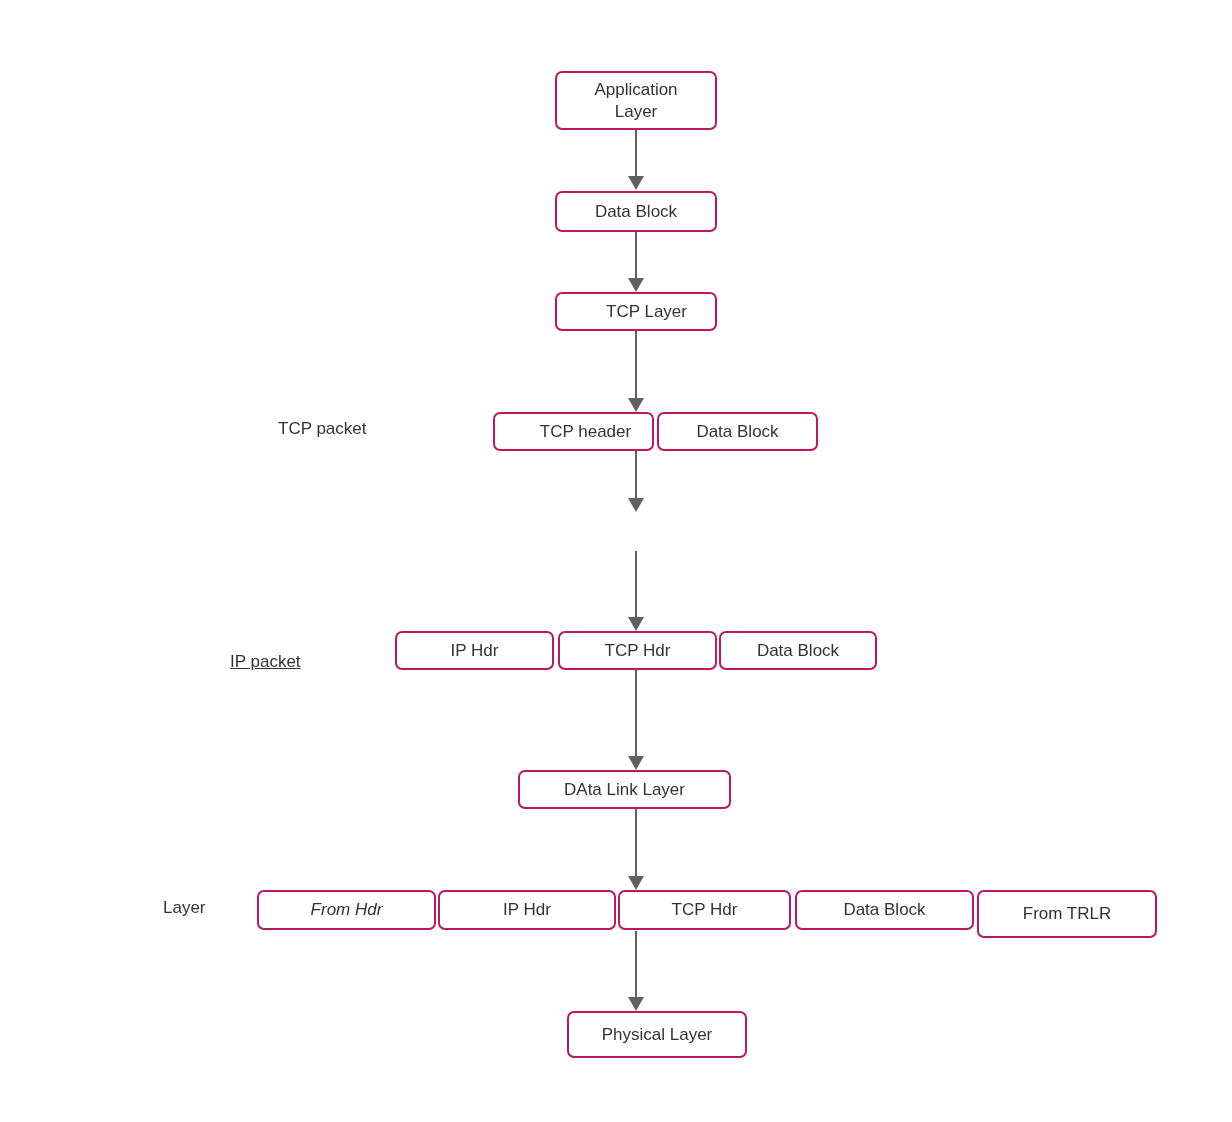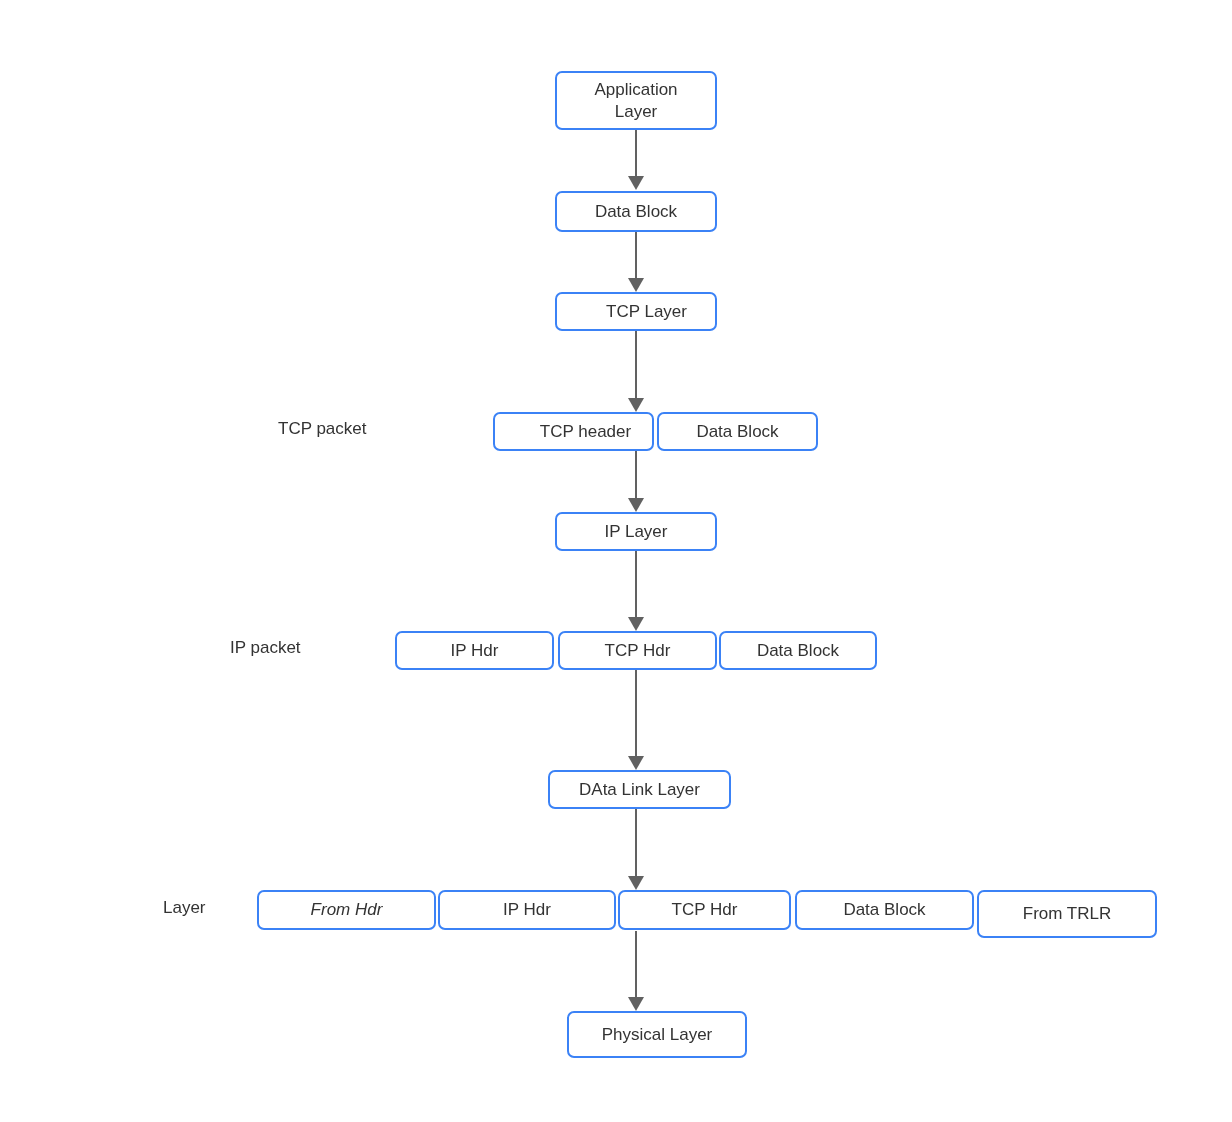--- a/index.html
+++ b/index.html
@@ -13,21 +13,21 @@
     height: 1122px;
     background: #ffffff;
     font-family: "Liberation Sans", sans-serif;
     color: #333333;
     overflow: hidden;
   }
   .node {
     position: absolute;
     box-sizing: border-box;
     background: #ffffff;
-    border: 2px solid #3b82f6;
+    border: 2px solid #be185d;
     border-radius: 7px;
     display: flex;
     align-items: center;
     justify-content: center;
     text-align: center;
     font-size: 17px;
     line-height: 1.25;
     white-space: pre-line;
   }
   .row-label {
@@ -66,31 +66,30 @@
 
 <div id="canvas">
 
   <div class="node" style="left:555px; top:71px; width:162px; height:59px;">Application
 Layer</div>
 
   <div class="node" style="left:555px; top:191px; width:162px; height:41px;">Data Block</div>
 
   <div class="node" style="left:555px; top:292px; width:162px; height:39px;padding-left:21px;">TCP Layer</div>
 
-  <div class="node" style="left:555px; top:512px; width:162px; height:39px;">IP Layer</div>
 
-  <div class="node" style="left:548px; top:770px; width:183px; height:39px;">DAta Link Layer</div>
+  <div class="node" style="left:518px; top:770px; width:213px; height:39px;">DAta Link Layer</div>
 
   <div class="node" style="left:567px; top:1011px; width:180px; height:47px;">Physical Layer</div>
 
   <div class="row-label" style="left:278px; top:419px;">TCP packet</div>
   <div class="node" style="left:493px; top:412px; width:161px; height:39px;padding-left:24px;">TCP header</div>
   <div class="node" style="left:657px; top:412px; width:161px; height:39px;">Data Block</div>
 
-  <div class="row-label" style="left:230px; top:638px;">IP packet</div>
+  <div class="row-label" style="left:230px; top:652px;text-decoration:underline;">IP packet</div>
   <div class="node" style="left:395px; top:631px; width:159px; height:39px;">IP Hdr</div>
   <div class="node" style="left:558px; top:631px; width:159px; height:39px;">TCP Hdr</div>
   <div class="node" style="left:719px; top:631px; width:158px; height:39px;">Data Block</div>
 
   <div class="row-label" style="left:163px; top:898px;">Layer</div>
   <div class="node" style="left:257px; top:890px; width:179px; height:40px;font-style:italic;">From Hdr</div>
   <div class="node" style="left:438px; top:890px; width:178px; height:40px;">IP Hdr</div>
   <div class="node" style="left:618px; top:890px; width:173px; height:40px;">TCP Hdr</div>
   <div class="node" style="left:795px; top:890px; width:179px; height:40px;">Data Block</div>
   <div class="node" style="left:977px; top:890px; width:180px; height:48px;">From TRLR</div>

